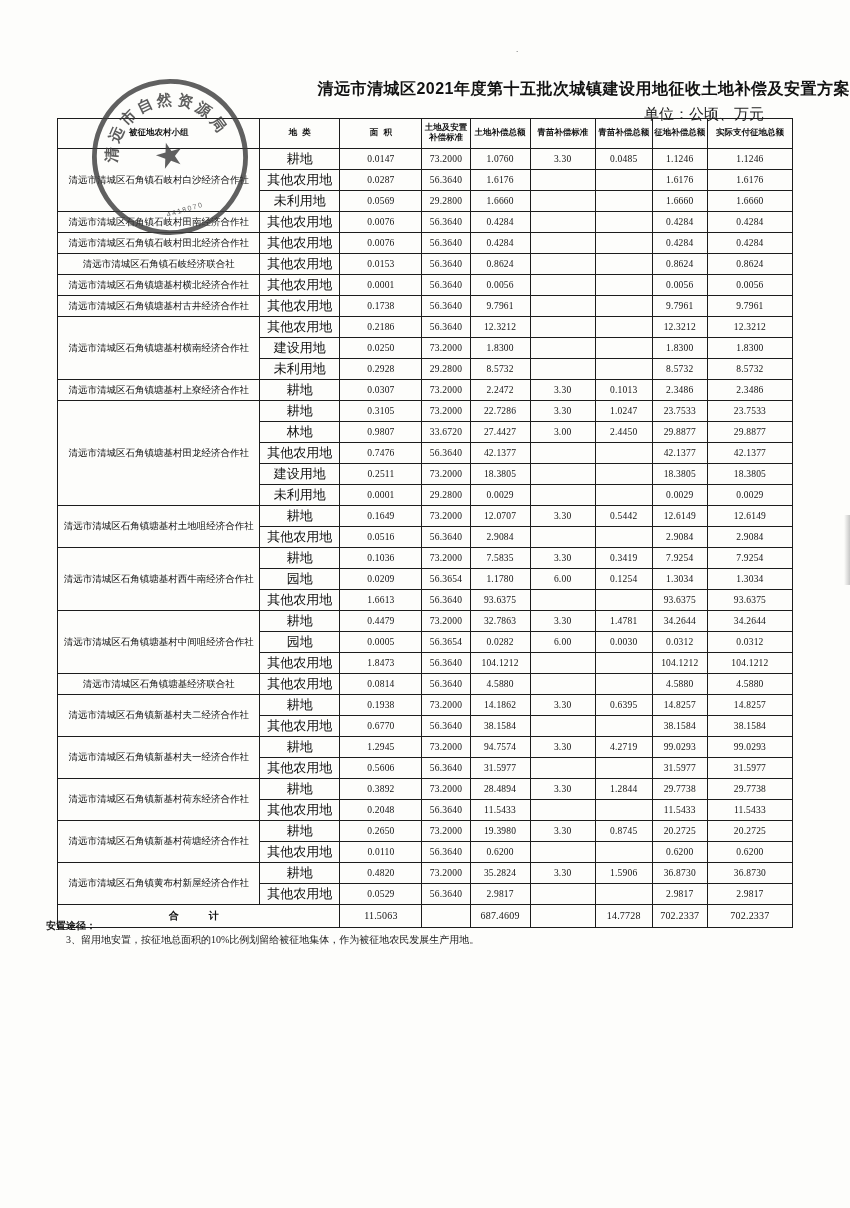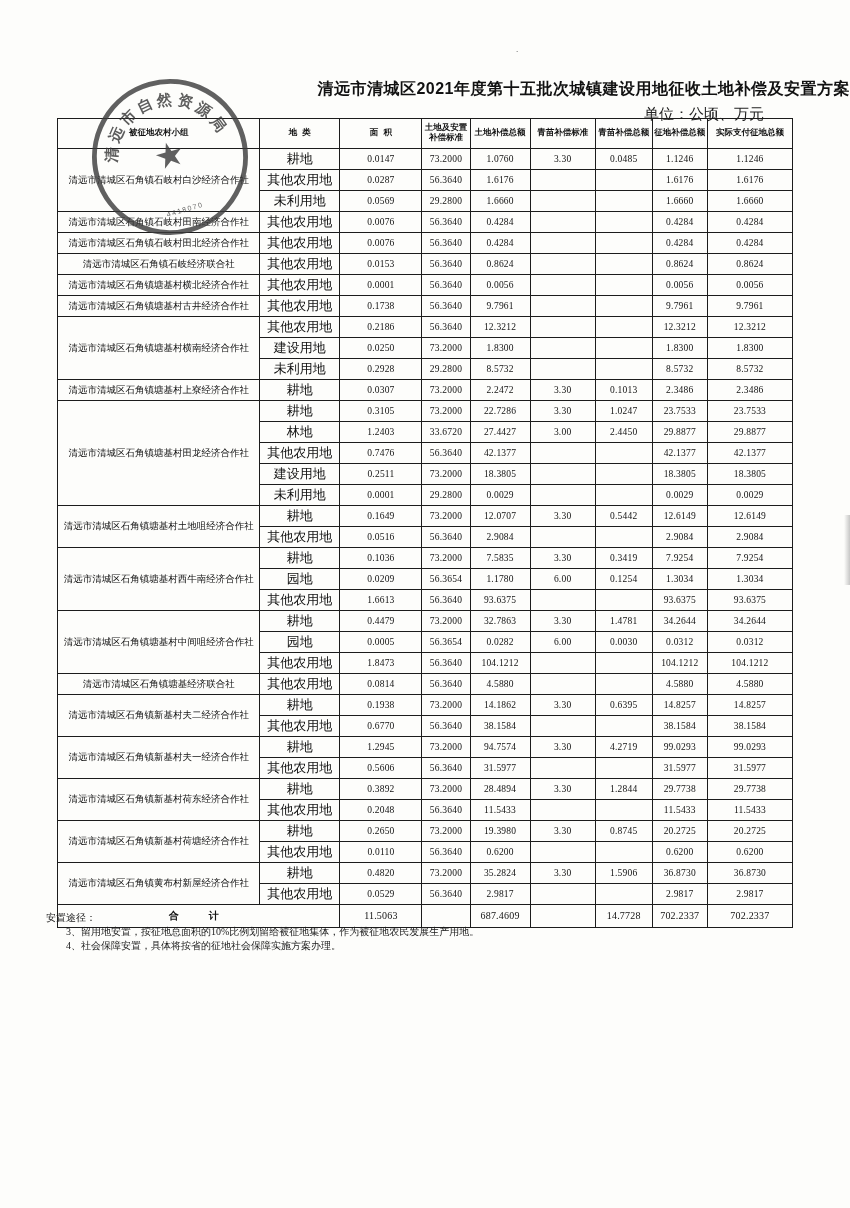--- a/index.html
+++ b/index.html
@@ -31,21 +31,21 @@
   }
   td.village{font-size:9.5px;padding:0 3px;}
   td.landtype{font-size:13px;}
   td.num{font-size:9.5px;letter-spacing:.2px;}
   tr.total-row td{height:22px;font-size:10px;}
   tr.total-row .total-label{letter-spacing:10px;font-weight:bold;}
   .notes{
     position:absolute;left:46px;top:903px;width:764px;
     font-size:10px;line-height:13.4px;color:#1a1a1a;
   }
-  .notes .notes-heading{font-weight:normal;margin:8px 0 1px 0;}
+  .notes .notes-heading{font-weight:bold;margin:16px 0 1px 0;}
   .notes p{margin:0;text-indent:2em;}
   
   .stamp{
     position:absolute;left:92px;top:79px;width:156px;height:156px;
     z-index:6;pointer-events:none;opacity:.8;transform:rotate(-16deg);
     color:#333;
   }
   .stamp-ring{
     position:absolute;left:0;top:0;right:0;bottom:0;
     border:5px solid #3a3a3a;border-radius:50%;
@@ -239,21 +239,21 @@
         <td class="num">0.3105</td>
         <td class="num">73.2000</td>
         <td class="num">22.7286</td>
         <td class="num">3.30</td>
         <td class="num">1.0247</td>
         <td class="num">23.7533</td>
         <td class="num">23.7533</td>
       </tr>
       <tr>
         <td class="landtype">林地</td>
-        <td class="num">1.2403</td>
+        <td class="num">0.9807</td>
         <td class="num">33.6720</td>
         <td class="num">27.4427</td>
         <td class="num">3.00</td>
         <td class="num">2.4450</td>
         <td class="num">29.8877</td>
         <td class="num">29.8877</td>
       </tr>
       <tr>
         <td class="landtype">其他农用地</td>
         <td class="num">0.7476</td>
@@ -509,17 +509,16 @@
       <span class="stamp-char" style="left: 133.442px; top: 59.8208px; transform: translate(-50%, -50%) rotate(70deg);">局</span>
     </div>
   <div class="stamp-star">★</div>
   <div class="stamp-serial">4418070</div>
 </div>
 
 <div class="notes">
   <p class="notes-heading" style="text-indent:0">安置途径：</p>
   <div>
       <p>3、留用地安置，按征地总面积的10%比例划留给被征地集体，作为被征地农民发展生产用地。</p>
-      <p>4、社会保障安置，具体将按省的征地社会保障实施方案办理。</p>
     </div>
 </div>
 
 <div class="edge-smudge"></div>
 
 </body></html>

